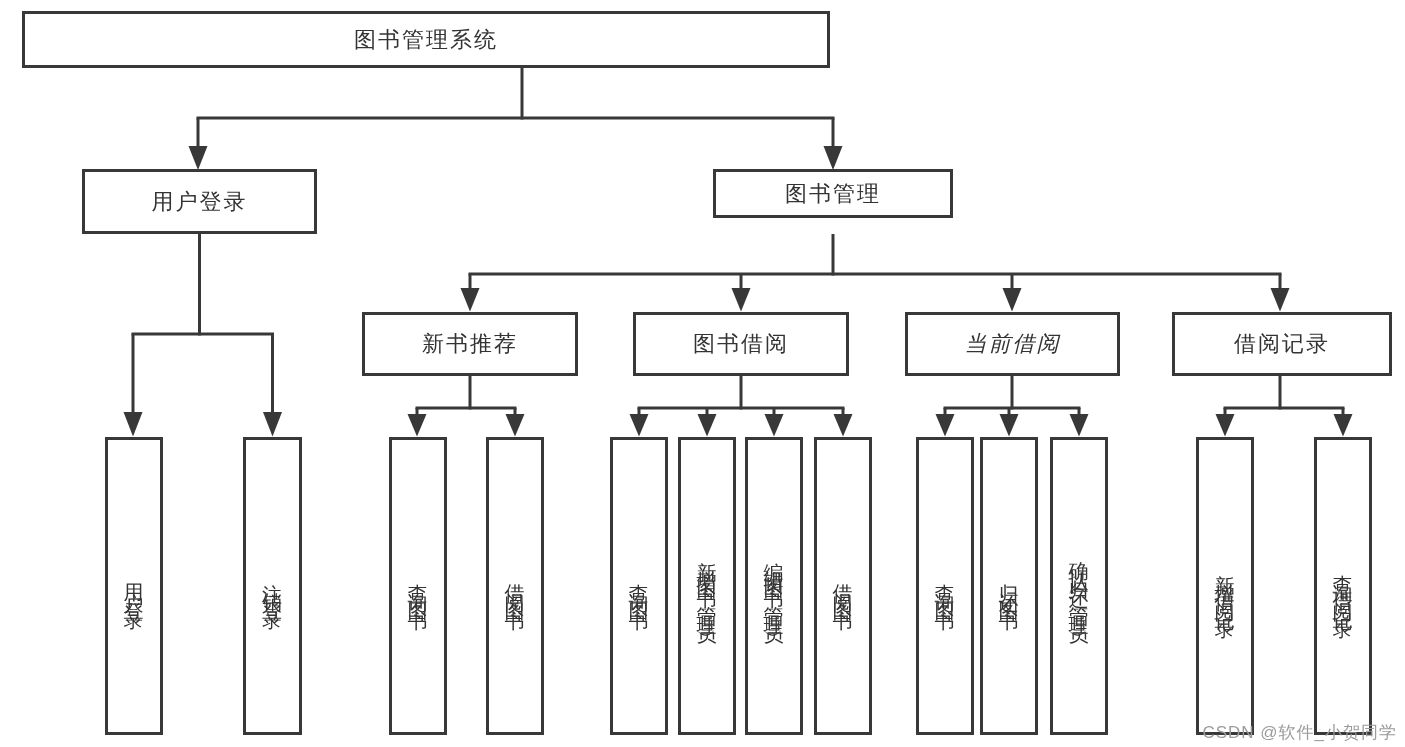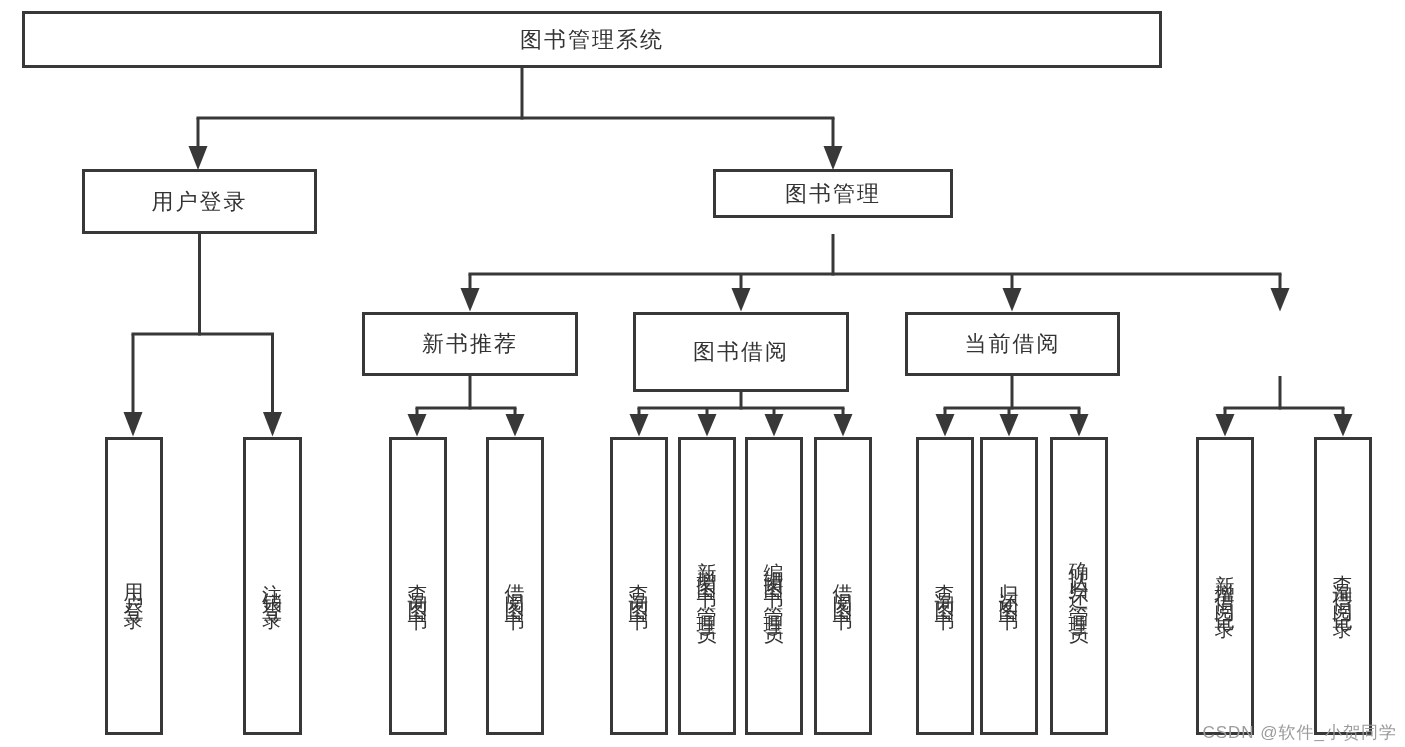--- a/index.html
+++ b/index.html
@@ -125,28 +125,29 @@
     <polygon points="1069.5,414 1088.5,414 1079,436.5"></polygon>
 
     <line x1="1280" y1="376" x2="1280" y2="409.5"></line>
     <line x1="1223.5" y1="408" x2="1344.5" y2="408"></line>
     <line x1="1225" y1="408" x2="1225" y2="420"></line>
     <polygon points="1215.5,414 1234.5,414 1225,436.5"></polygon>
     <line x1="1343" y1="408" x2="1343" y2="420"></line>
     <polygon points="1333.5,414 1352.5,414 1343,436.5"></polygon>
   </svg>
 
-  <div class="node" style="left:22px; top:11px; width:1140px; height:57px;">图书管理系统</div>
+  <div class="node" style="left:22px; top:11px; width:808px; height:57px;">图书管理系统</div>
 
   <div class="node" style="left:82px; top:169px; width:235px; height:65px;">用户登录</div>
   <div class="node" style="left:713px; top:169px; width:240px; height:49px;">图书管理</div>
 
   <div class="node" style="left:362px; top:312px; width:216px; height:64px;">新书推荐</div>
-  <div class="node" style="left:633px; top:312px; width:216px; height:80px;">图书借阅</div>
-  <div class="node" style="left:905px; top:312px; width:215px; height:64px;">当前借阅</div>
+  <div class="node" style="left:633px; top:312px; width:216px; height:64px;">图书借阅</div>
+  <div class="node" style="left:905px; top:312px; width:215px; height:64px;font-style:italic;">当前借阅</div>
+  <div class="node" style="left:1172px; top:312px; width:220px; height:64px;">借阅记录</div>
 
   <div class="leaf" style="left:105px; top:437px; width:58px; height:298px;">
     <span>用户登录</span>
     </div>
   <div class="leaf" style="left:243px; top:437px; width:59px; height:298px;">
     <span>注销登录</span>
     </div>
 
   <div class="leaf" style="left:389px; top:437px; width:58px; height:298px;">
     <span>查询图书</span>

